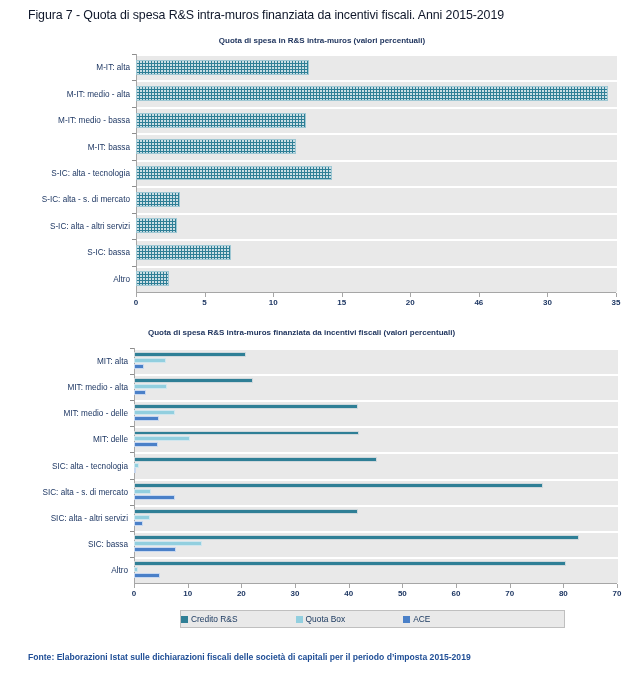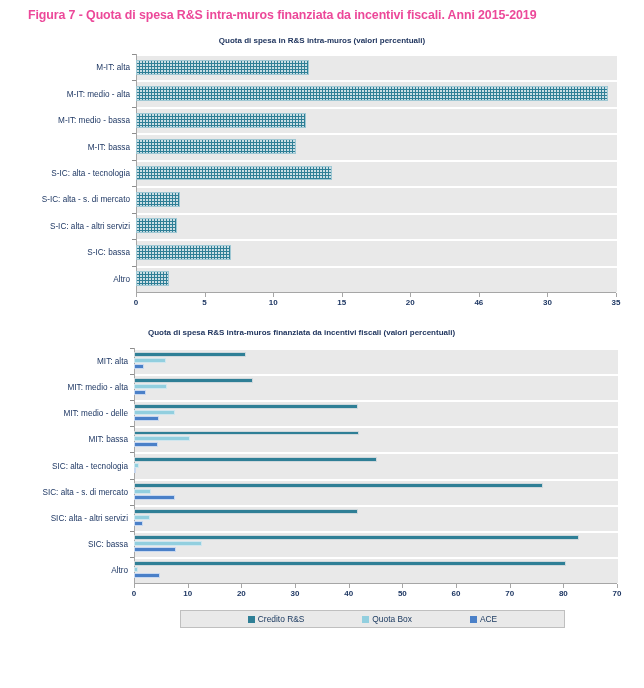--- a/index.html
+++ b/index.html
@@ -14,22 +14,22 @@
     background: #ffffff;
     overflow: hidden;
   }
 
   
   .fig-title {
     position: absolute;
     left: 28px; top: 8px;
     width: 600px;
     font-size: 12.4px;
-    font-weight: bold;
-    color: #ec4899;
+    font-weight: normal;
+    color: #0f172a;
     letter-spacing: -0.1px;
     white-space: nowrap;
   }
 
   
   .chart-block { position: absolute; }
   .chart-title {
     position: absolute;
     left: 0; top: 0;
     width: 100%;
@@ -96,21 +96,20 @@
   }
   .bar-s1 { background-color: #2f7f96; border: 1px solid #cfd8dc; box-sizing: border-box; }
   .bar-s2 { background-color: #92cfdf; border: 1px solid #cfe6ee; box-sizing: border-box; }
   .bar-s3 { background-color: #4a80c8; border: 1px solid #c8d8ef; box-sizing: border-box; }
 
   
   .legend {
     position: absolute;
     display: flex;
     align-items: center;
-    justify-content: center;
     gap: 58px;
     background: #e9e9e9;
     border: 1px solid #bfbfbf;
     box-sizing: border-box;
   }
   .legend-item { display: flex; align-items: center; gap: 3px; }
   .legend-swatch { width: 7px; height: 7px; display: inline-block; }
   .legend-label { font-size: 8.4px; color: #17365d; }
 
   
@@ -206,21 +205,21 @@
           <div class="band sep" style="top: 182.778px; height: 2px;"></div>
           <div class="band sep" style="top: 208.889px; height: 2px;"></div>
         </div>
         <div class="tick-v" style="left: 130px; top: 20px;"></div>
         <div class="cat-label" style="top: 33.0556px; right: 516px;">MIT: alta</div>
         <div class="tick-v" style="left: 130px; top: 46.1111px;"></div>
         <div class="cat-label" style="top: 59.1667px; right: 516px;">MIT: medio - alta</div>
         <div class="tick-v" style="left: 130px; top: 72.2222px;"></div>
         <div class="cat-label" style="top: 85.2778px; right: 516px;">MIT: medio - delle</div>
         <div class="tick-v" style="left: 130px; top: 98.3333px;"></div>
-        <div class="cat-label" style="top: 111.389px; right: 516px;">MIT: bassa</div>
+        <div class="cat-label" style="top: 111.389px; right: 516px;">MIT: delle</div>
         <div class="tick-v" style="left: 130px; top: 124.444px;"></div>
         <div class="cat-label" style="top: 137.5px; right: 516px;">SIC: alta - tecnologia</div>
         <div class="tick-v" style="left: 130px; top: 150.556px;"></div>
         <div class="cat-label" style="top: 163.611px; right: 516px;">SIC: alta - s. di mercato</div>
         <div class="tick-v" style="left: 130px; top: 176.667px;"></div>
         <div class="cat-label" style="top: 189.722px; right: 516px;">SIC: alta - altri servizi</div>
         <div class="tick-v" style="left: 130px; top: 202.778px;"></div>
         <div class="cat-label" style="top: 215.833px; right: 516px;">SIC: bassa</div>
         <div class="tick-v" style="left: 130px; top: 228.889px;"></div>
         <div class="cat-label" style="top: 241.944px; right: 516px;">Altro</div>
@@ -283,14 +282,15 @@
       <div class="legend-item">
         <span class="legend-swatch" style="background: rgb(146, 207, 223);"></span>
         <span class="legend-label">Quota Box</span>
       </div>
       <div class="legend-item">
         <span class="legend-swatch" style="background: rgb(74, 128, 200);"></span>
         <span class="legend-label">ACE</span>
       </div>
     </div>
 
+  <div class="footer-note">Fonte: Elaborazioni Istat sulle dichiarazioni fiscali delle società di capitali per il periodo d’imposta 2015-2019</div>
 
 </div>
 
 </body></html>

